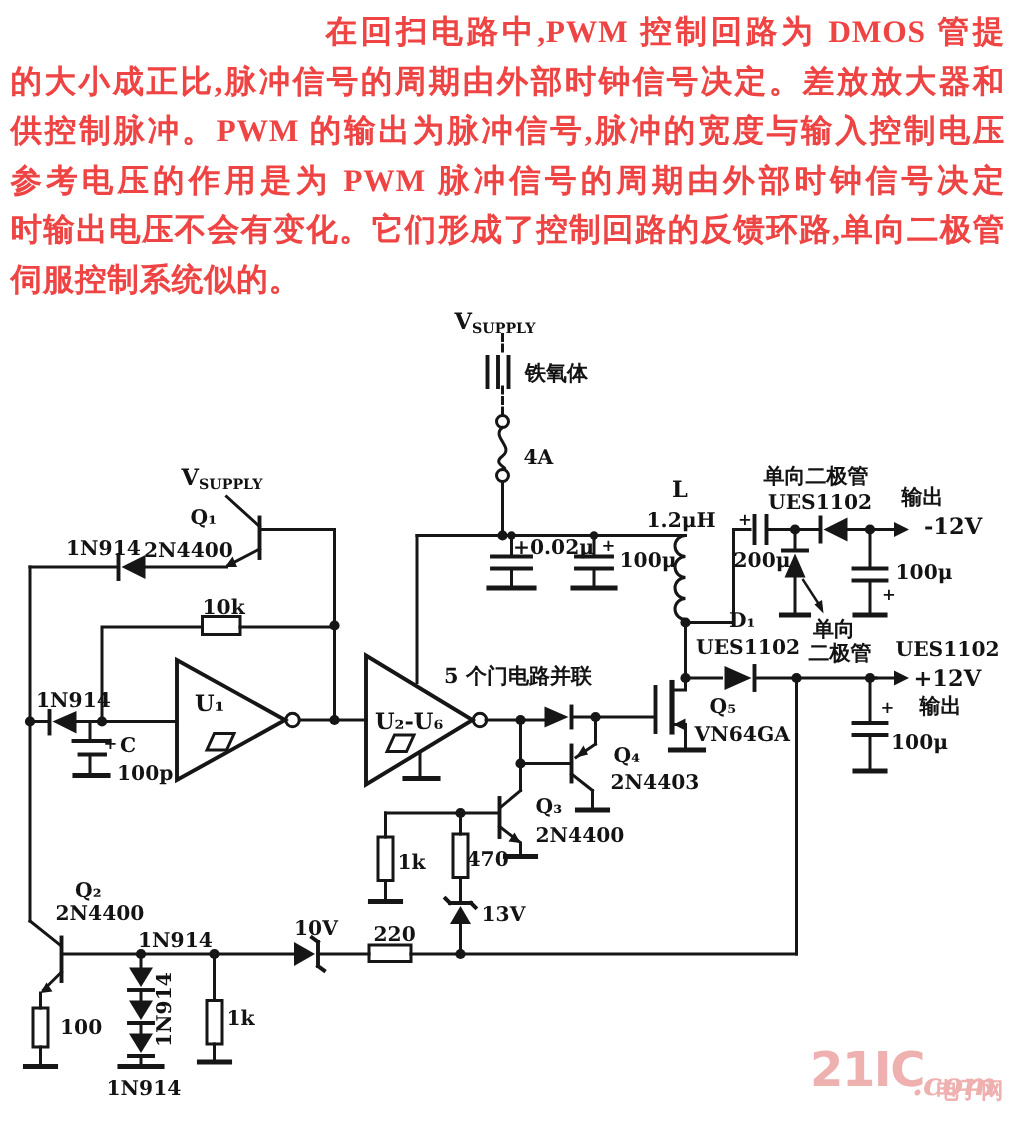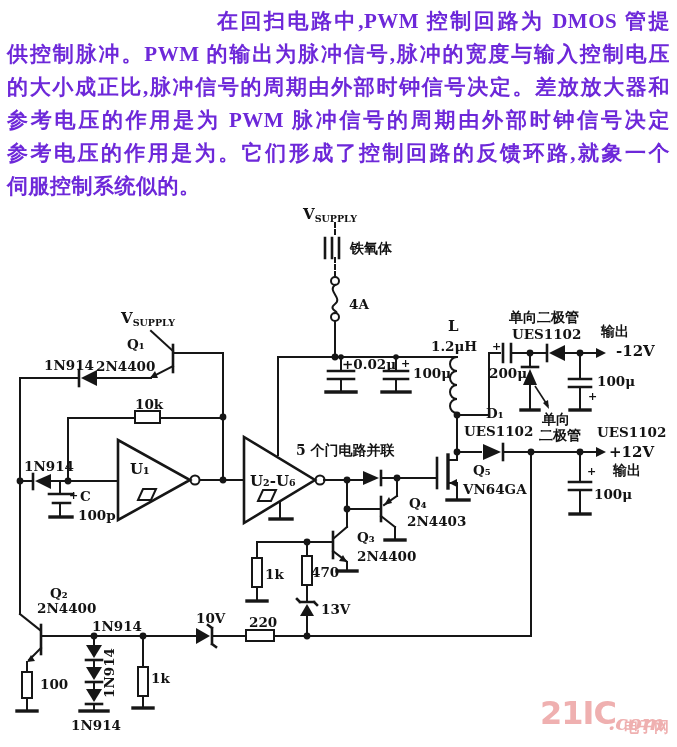--- a/index.html
+++ b/index.html
@@ -6,21 +6,21 @@
   body{
     width:677px;height:747px;position:relative;background:#ffffff;
     font-family:"Liberation Serif","DejaVu Serif",serif;color:#141414;overflow:hidden;
   }
   
   #intro{
     position:absolute;left:0;top:0;width:677px;padding:5px 7px 0 7px;box-sizing:border-box;
   }
   .pline{
     font-size:21px;line-height:33px;font-weight:700;letter-spacing:0.5px;
-    text-align:justify;text-align-last:justify;white-space:normal;color:#6d28d9;
+    text-align:justify;text-align-last:justify;white-space:normal;color:#ef4444;
   }
   .pline.first{padding-left:210px;}
   .pline.last{text-align:right;text-align-last:left;}
   
   #schem{position:absolute;left:0;top:0;}
   .w{stroke:#161616;stroke-width:2;fill:none;stroke-linecap:square;}
   .w25{stroke:#161616;stroke-width:2.6;fill:none;stroke-linecap:square;}
   .w3{stroke:#161616;stroke-width:3.4;fill:none;stroke-linecap:square;}
   .dash{stroke-dasharray:4 3;}
   .comp{stroke:#161616;stroke-width:2;fill:none;}
@@ -38,24 +38,24 @@
   #wm .cn{position:absolute;left:84px;top:3px;font-size:15px;font-weight:bold;
     font-family:"DejaVu Sans",sans-serif;margin-top:21px;}
   #wm .com{position:absolute;left:68px;top:16px;font-size:21px;font-weight:bold;font-style:italic;
     font-family:"DejaVu Serif",serif;}
 </style>
 </head>
 <body>
 
 <div id="intro">
   <div class="pline first">在回扫电路中,PWM 控制回路为 DMOS 管提</div>
+  <div class="pline">的大小成正比,脉冲信号的周期由外部时钟信号决定。差放放大器和</div>
   <div class="pline">供控制脉冲。PWM 的输出为脉冲信号,脉冲的宽度与输入控制电压</div>
-  <div class="pline">的大小成正比,脉冲信号的周期由外部时钟信号决定。差放放大器和</div>
   <div class="pline">参考电压的作用是为 PWM 脉冲信号的周期由外部时钟信号决定</div>
-  <div class="pline">参考电压的作用是为。它们形成了控制回路的反馈环路,就象一个</div>
+  <div class="pline">时输出电压不会有变化。它们形成了控制回路的反馈环路,单向二极管</div>
   <div class="pline last">伺服控制系统似的。</div>
 </div>
 
 <svg id="schem" width="677" height="747" viewBox="0 0 677 747">
 
   <g>
     <text class="lbl big" x="303" y="219"><tspan>V</tspan><tspan class="sub" dy="3">SUPPLY</tspan></text>
     <path class="w dash" d="M335,223 V237"></path>
     <g>
       <path class="w25" d="M325,238 V258 M332,238 V258 M339,238 V258"></path>

